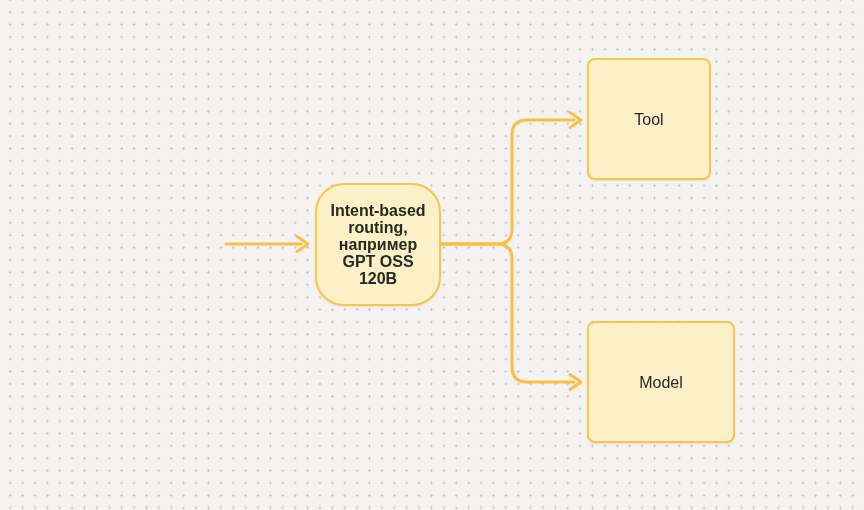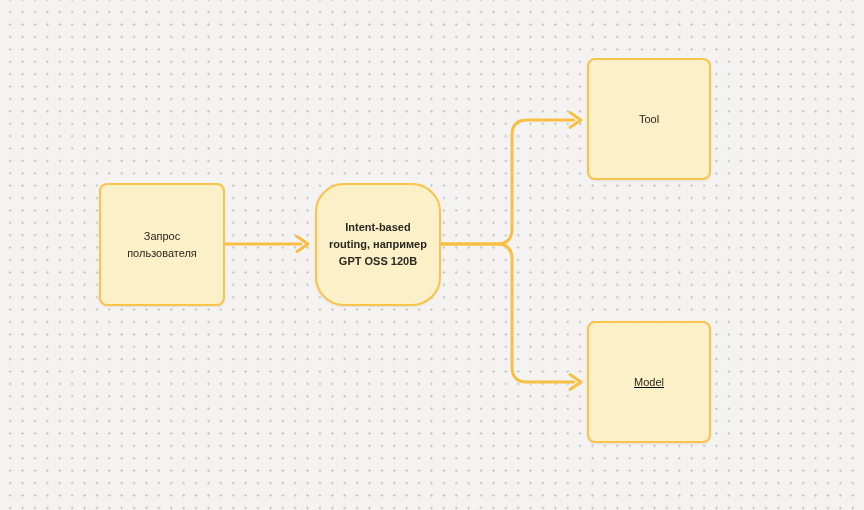--- a/index.html
+++ b/index.html
@@ -38,33 +38,33 @@
     border-radius: 8px;
     background: #fcf0c8;
     display: flex;
     align-items: center;
     justify-content: center;
     text-align: center;
     box-shadow: 0 1px 2px rgba(90, 70, 20, 0.10);
     cursor: default;
   }
   .node .label {
-    font-size: 11px;
+    font-size: 16px;
     line-height: 17px;
     white-space: pre-line;
     color: #29271f;
     padding: 6px;
   }
   .node.bold .label {
     font-weight: 700;
   }
   .node-user-request { left: 99px;  top: 183px; width: 126px; height: 123px; }
   .node-router       { left: 315px; top: 183px; width: 126px; height: 123px; }
   .node-tool         { left: 587px; top: 58px;  width: 124px; height: 122px; }
-  .node-model        { left: 587px; top: 321px; width: 124px; height: 122px; text-decoration: underline; }
+  .node-model        { left: 587px; top: 321px; width: 148px; height: 122px; }
 </style>
 </head>
 <body>
 
 <div class="canvas" style="background-color: rgb(244, 243, 242); --dot-color: #c9c7c4;">
 
   <svg class="edges" width="864" height="510" viewBox="0 0 864 510">
     <g style="stroke: rgb(248, 192, 67);">
       <path d="M226,244 H301"></path>
       <path d="M297,236.5 L308,244 L297,251.5"></path>
@@ -72,24 +72,20 @@
     <g style="stroke: rgb(248, 192, 67);">
       <path d="M441,244 H497 Q512,244 512,229 V135 Q512,120 527,120 H574"></path>
       <path d="M570,112.5 L581,120 L570,127.5"></path>
     </g>
     <g style="stroke: rgb(248, 192, 67);">
       <path d="M441,244 H497 Q512,244 512,259 V367 Q512,382 527,382 H574"></path>
       <path d="M570,374.5 L581,382 L570,389.5"></path>
     </g>
   </svg>
 
-  <div class="node node-user-request" style="background-color: rgb(252, 240, 200); border-color: rgb(247, 197, 75);">
-    <span class="label" style="color: rgb(41, 39, 31);">Запрос
-пользователя</span>
-  </div>
 
   <div class="node node-router bold" style="background-color: rgb(252, 240, 200); border-color: rgb(247, 197, 75); border-radius: 29px;">
     <span class="label" style="color: rgb(41, 39, 31);">Intent-based
 routing, например
 GPT OSS 120B</span>
   </div>
 
   <div class="node node-tool" style="background-color: rgb(252, 240, 200); border-color: rgb(247, 197, 75);">
     <span class="label" style="color: rgb(41, 39, 31);">Tool</span>
   </div>

